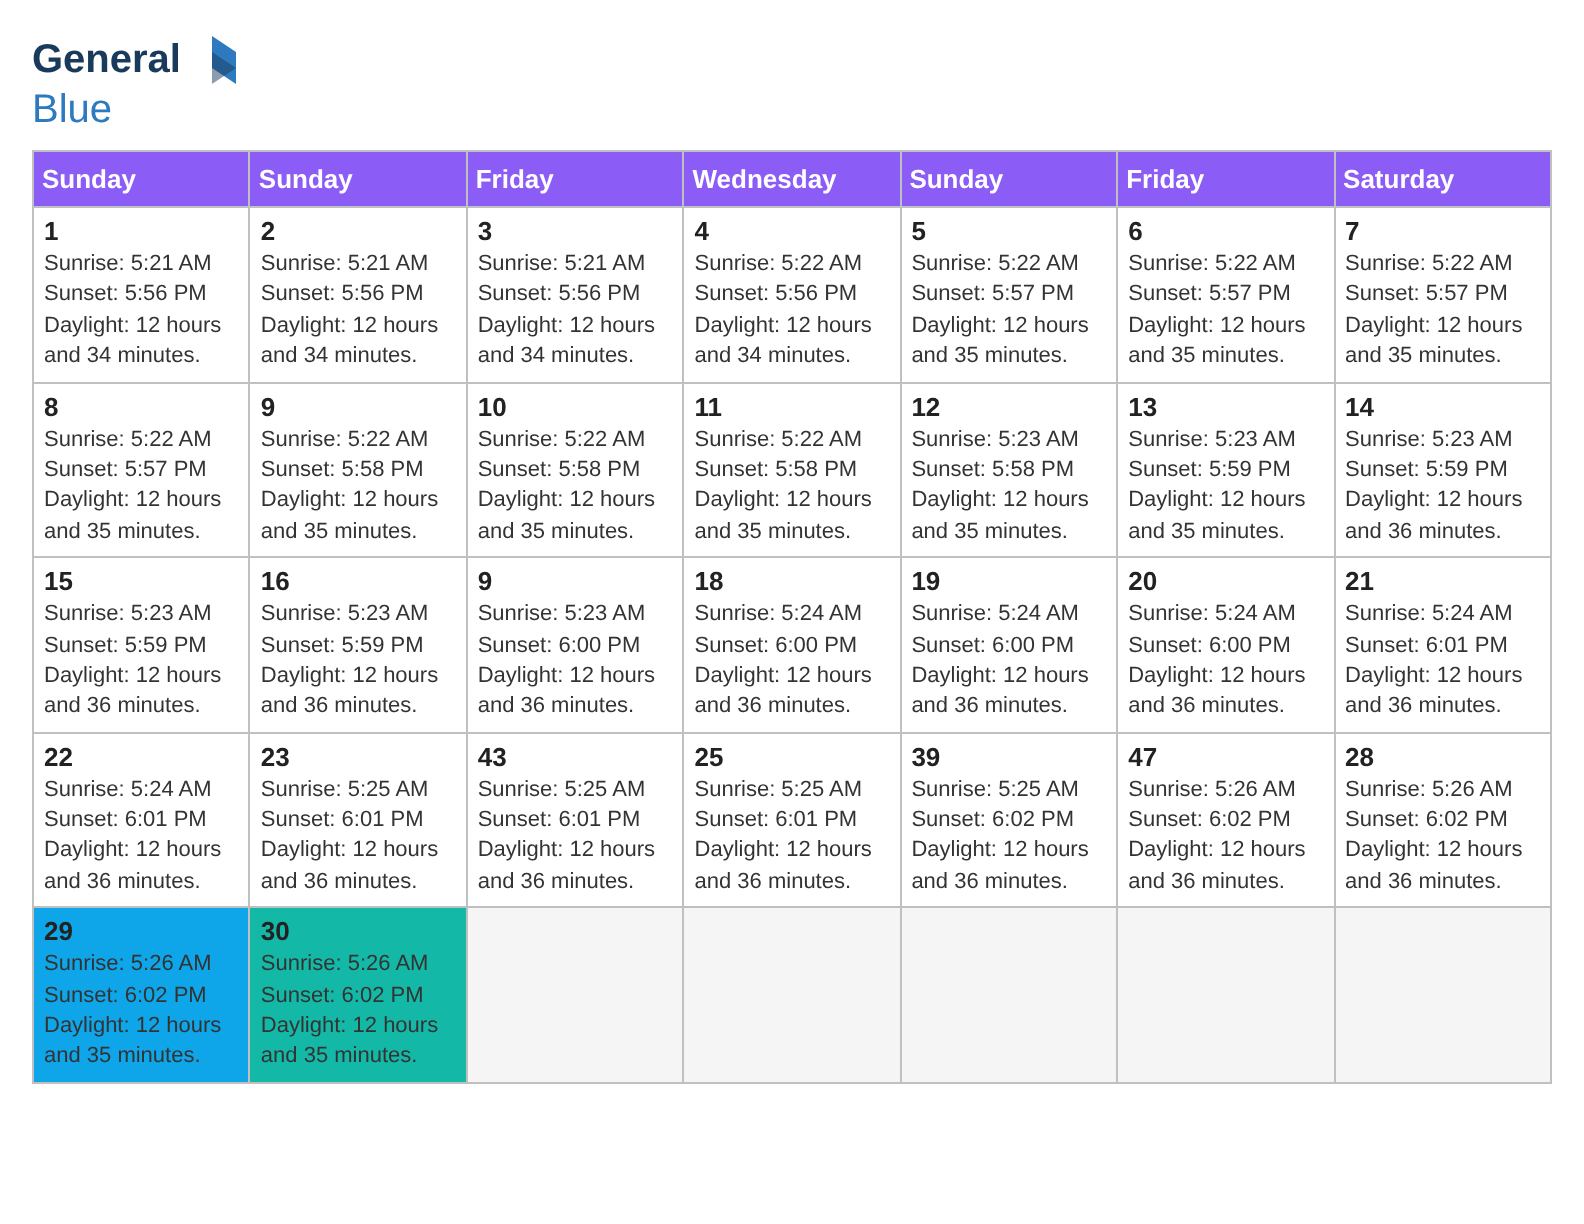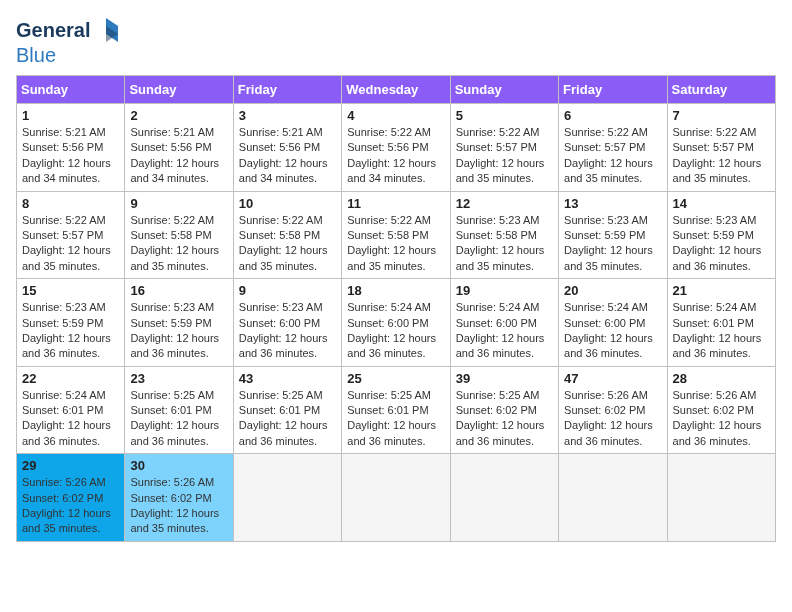--- a/index.html
+++ b/index.html
@@ -227,21 +227,21 @@
         <td>
           <span class="day-num">28</span>
           <div class="day-info">Sunrise: 5:26 AM<br>Sunset: 6:02 PM<br>Daylight: 12 hours<br>and 36 minutes.</div>
         </td>
       </tr>
       <tr class="last-week">
         <td style="background: #0ea5e9;">
           <span class="day-num">29</span>
           <div class="day-info">Sunrise: 5:26 AM<br>Sunset: 6:02 PM<br>Daylight: 12 hours<br>and 35 minutes.</div>
         </td>
-        <td style="background: #7dd3fc;">
+        <td style="background: #14b8a6;">
           <span class="day-num">30</span>
           <div class="day-info">Sunrise: 5:26 AM<br>Sunset: 6:02 PM<br>Daylight: 12 hours<br>and 35 minutes.</div>
         </td>
         <td class="empty" style="background: rgb(245, 245, 245);"></td>
         <td class="empty" style="background: rgb(245, 245, 245);"></td>
         <td class="empty" style="background: rgb(245, 245, 245);"></td>
         <td class="empty" style="background: rgb(245, 245, 245);"></td>
         <td class="empty" style="background: rgb(245, 245, 245);"></td>
       </tr>
     </tbody>

